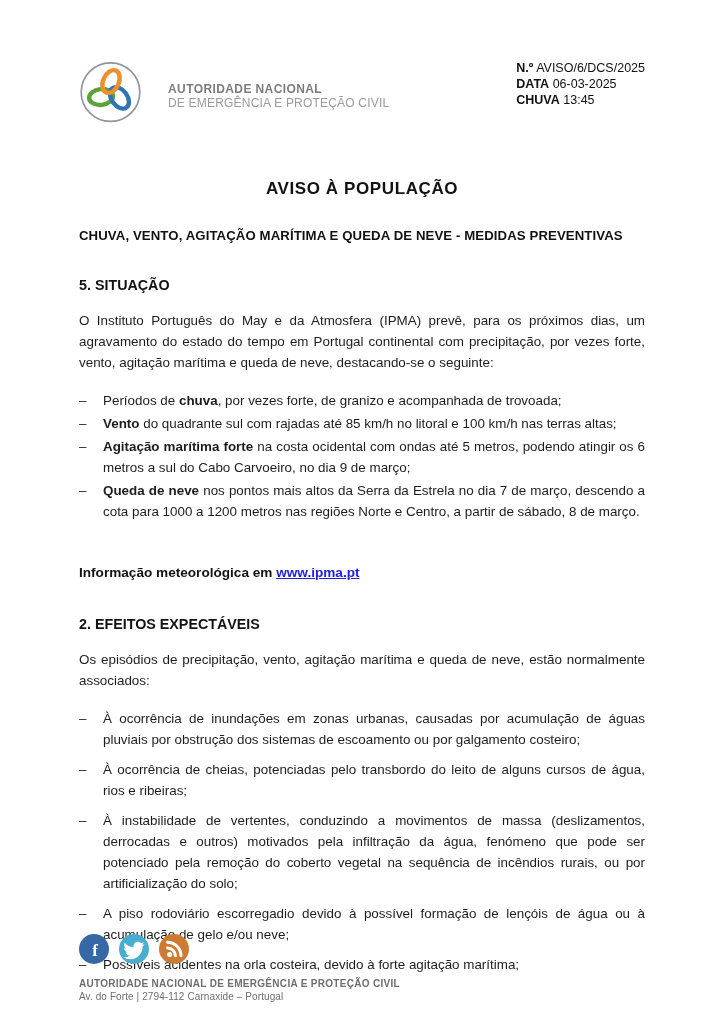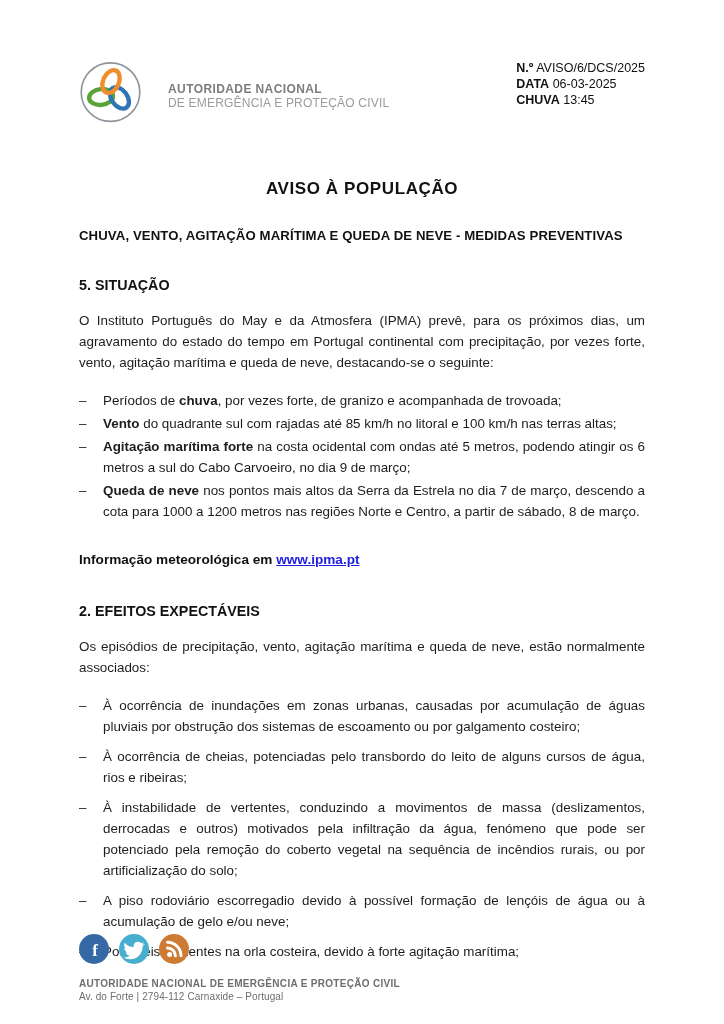--- a/index.html
+++ b/index.html
@@ -34,21 +34,21 @@
 
   
   .blist{margin-top:17px;}
   .bullet{display:flex;font-size:13.4px;line-height:21px;color:#1d1d1d;}
   .blist-1 .bullet{margin-bottom:2px;}
   .blist-2 .bullet{margin-bottom:9px;}
   .bullet .dash{width:24px;flex:0 0 24px;}
   .bullet .btxt{flex:1;text-align:justify;}
   .bullet b{font-weight:bold;}
 
-  .meteo-line{margin-top:30px;font-size:13.6px;font-weight:bold;color:#121212;}
+  .meteo-line{margin-top:43px;font-size:13.6px;font-weight:bold;color:#121212;}
   .meteo-link{font-weight:bold;text-decoration:underline;cursor:pointer;}
 
   
   .footer{position:absolute;left:79px;right:79px;bottom:21px;}
   .social-row{display:flex;gap:10px;align-items:center;}
   .social{display:block;width:30px;height:30px;cursor:pointer;text-decoration:none;}
   .social svg{display:block;width:30px;height:30px;}
   .footer-text{margin-top:13px;font-size:10px;line-height:13px;color:#6e6e6e;letter-spacing:.1px;}
   .footer-text .f-bold{font-weight:bold;letter-spacing:.3px;}
 </style>

